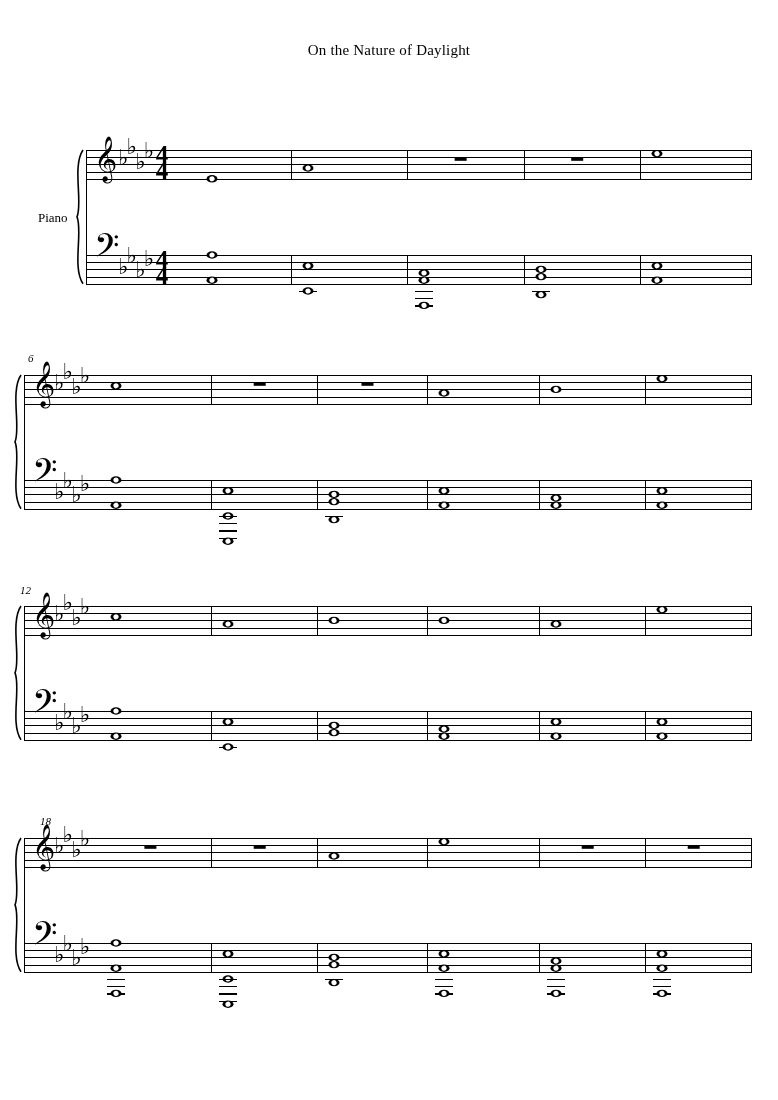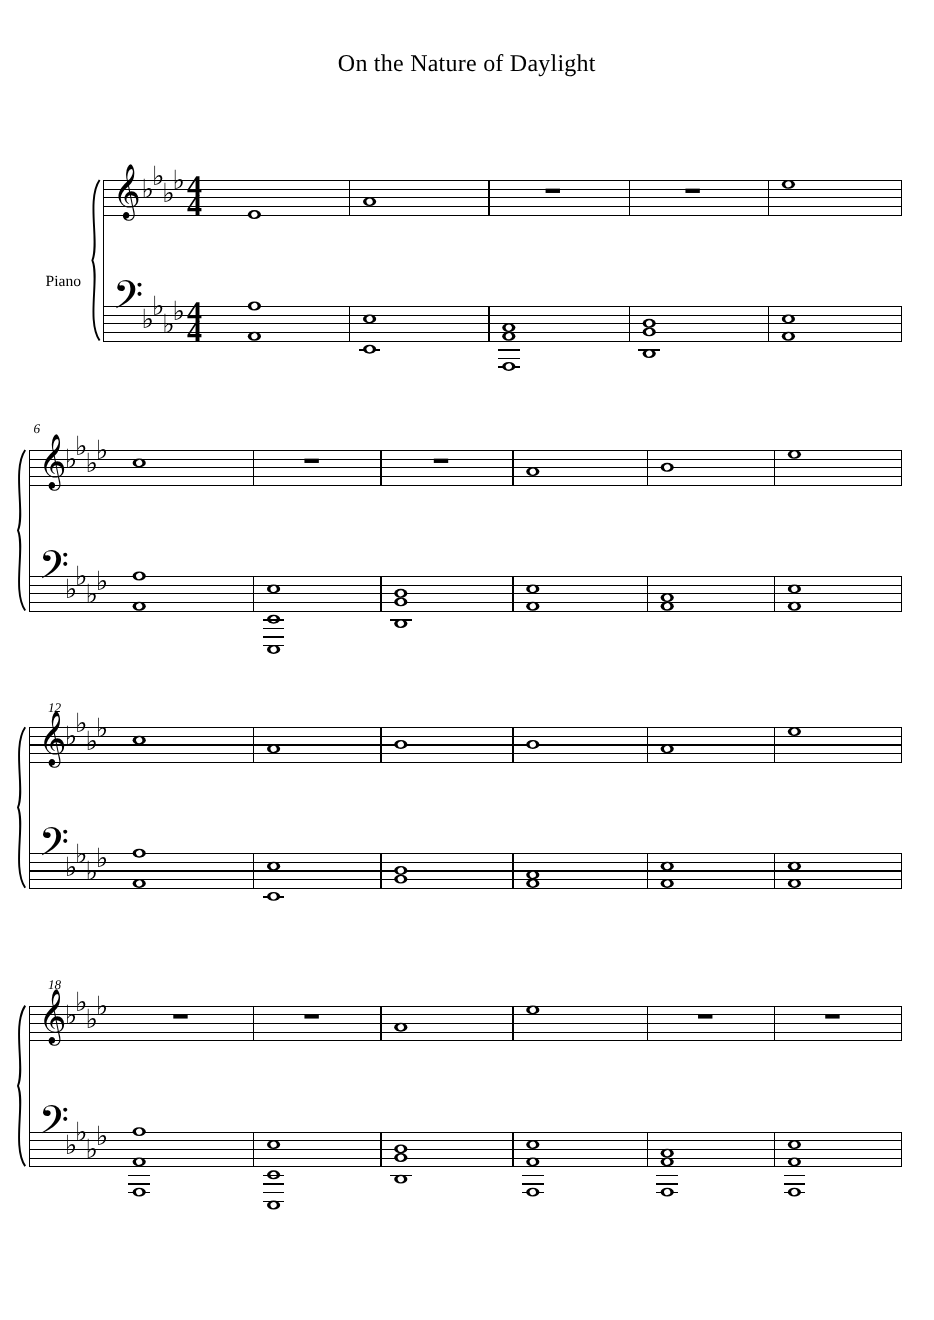--- a/index.html
+++ b/index.html
@@ -20,29 +20,28 @@
     left: 0; top: 0;
     width: 778px;
     height: 1100px;
   }
   .title {
     position: absolute;
     left: 0;
     top: 42px;
     width: 778px;
     text-align: center;
-    font-size: 20px;
+    font-size: 15px;
     font-family: "Liberation Serif", serif;
     letter-spacing: 0.2px;
   }
   .instrument-label {
     position: absolute;
     font-size: 13px;
     font-family: "Liberation Serif", serif;
-    margin-top: 16px;
   }
   .sys-number {
     position: absolute;
     font-size: 11px;
     font-style: italic;
     font-family: "Liberation Serif", serif;
   }
   svg { display: block; }
   .stafflines line { stroke: #000; stroke-width: 1; shape-rendering: crispEdges; }
   .barline { stroke: #000; stroke-width: 1.1; shape-rendering: crispEdges; }
@@ -58,21 +57,21 @@
     stroke-width: 1.6;
   }
 </style>
 </head>
 <body>
 
 <div class="title">On the Nature of Daylight</div>
 <div class="instrument-label" id="instr-label" style="left:38px; top:210px;">Piano</div>
 
 <div class="sys-number" id="sysnum1" style="left:28px; top:352px;">6</div>
-<div class="sys-number" id="sysnum2" style="left:40px; top:584px;">12</div>
+<div class="sys-number" id="sysnum2" style="left:20px; top:584px;">12</div>
 <div class="sys-number" id="sysnum3" style="left:40px; top:815px;">18</div>
 
 <svg id="sheet" width="778" height="1100" viewBox="0 0 778 1100">
     <g>
       <g>
         <g class="stafflines">
           <line x1="86" y1="150.5" x2="752" y2="150.5"></line>
           <line x1="86" y1="157.7" x2="752" y2="157.7"></line>
           <line x1="86" y1="164.9" x2="752" y2="164.9"></line>
           <line x1="86" y1="172.1" x2="752" y2="172.1"></line>

